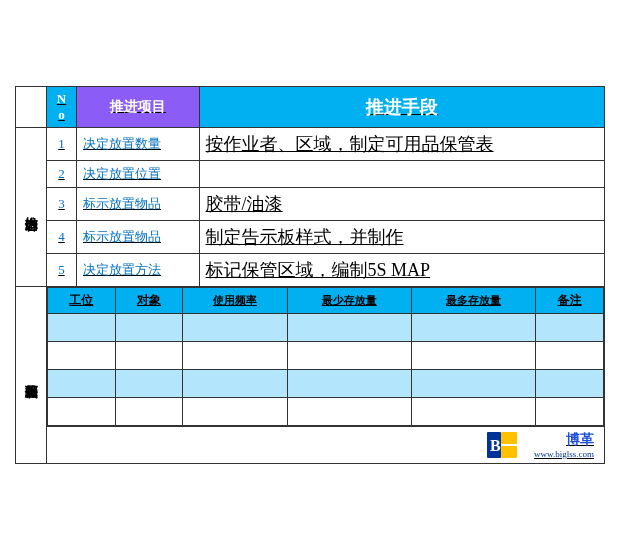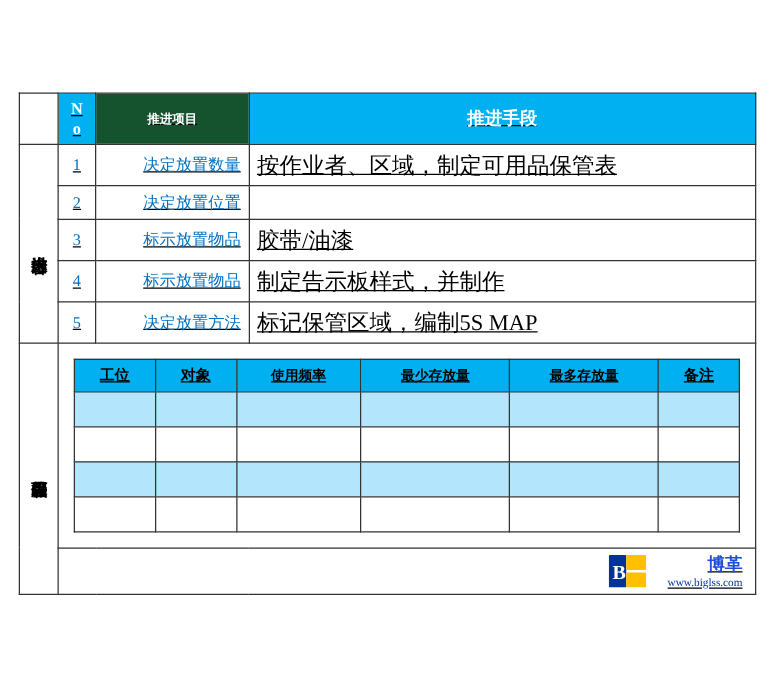--- a/index.html
+++ b/index.html
@@ -44,50 +44,49 @@
     
     .header-no {
       background: #00b0f0;
       color: #fff;
       font-weight: bold;
       text-align: center;
       font-size: 13px;
       width: 30px;
     }
     .header-item {
-      background: #14532d;
+      background: #8b5cf6;
       color: #fff;
       font-weight: bold;
       text-align: center;
-      font-size: 10px;
+      font-size: 14px;
       margin-left: 33px;
     }
     .header-means {
       background: #00b0f0;
       color: #fff;
       font-weight: bold;
       text-align: center;
-      font-size: 14px;
+      font-size: 18px;
       margin-left: 42px;
     }
 
     
     .no-cell {
       text-align: center;
       font-size: 13px;
       color: #0070c0;
       width: 30px;
       border: 1px solid #333;
     }
     .item-cell {
       font-size: 13px;
       color: #0070c0;
       padding: 5px 8px;
       border: 1px solid #333;
-      text-align: right;
     }
     .means-cell {
       font-size: 18px;
       color: #000;
       padding: 5px 8px;
       border: 1px solid #333;
     }
     .bottom-header {
       background: #00b0f0;
       color: #000;
@@ -175,21 +174,21 @@
       <td class="means-cell">制定告示板样式，并制作</td>
     </tr>
     <tr>
       <td class="no-cell">5</td>
       <td class="item-cell">决定放置方法</td>
       <td class="means-cell">标记保管区域，编制5S MAP</td>
     </tr>
 
     <tr>
       <td class="section-label" rowspan="5">可用品保管表</td>
-      <td colspan="3" style="padding:12px; border:1px solid #333;">
+      <td colspan="3" style="padding:0; border:1px solid #333;">
         <table style="width:100%; border-collapse:collapse;">
           <tbody>
                 <tr>
             <th class="bottom-header">工位</th>
             <th class="bottom-header">对象</th>
             <th class="bottom-header" style="font-size:11px;">使用频率</th>
             <th class="bottom-header" style="font-size:11px;">最少存放量</th>
             <th class="bottom-header" style="font-size:11px;">最多存放量</th>
             <th class="bottom-header">备注</th>
           </tr>

